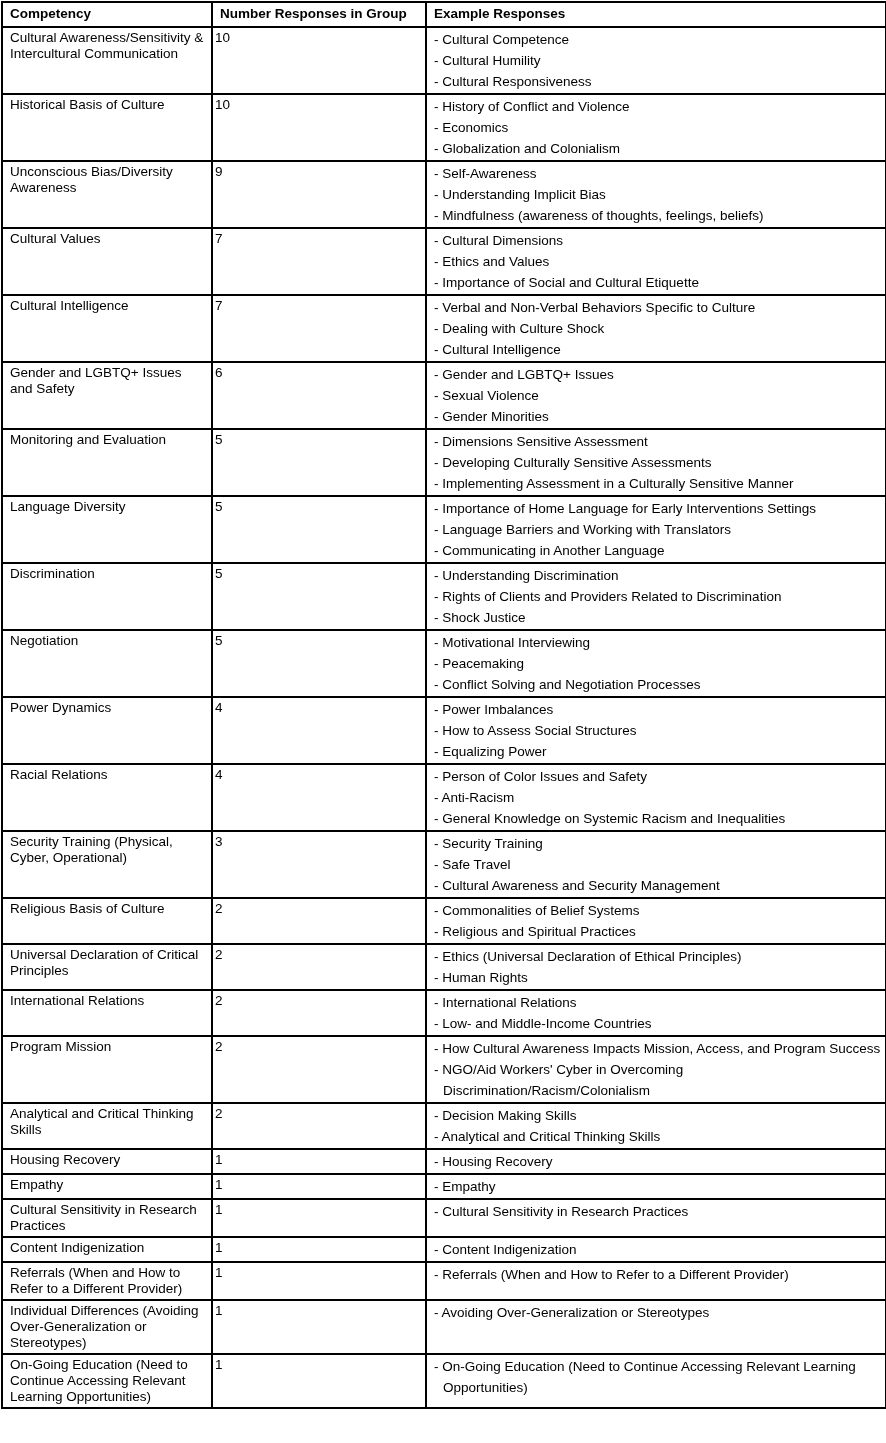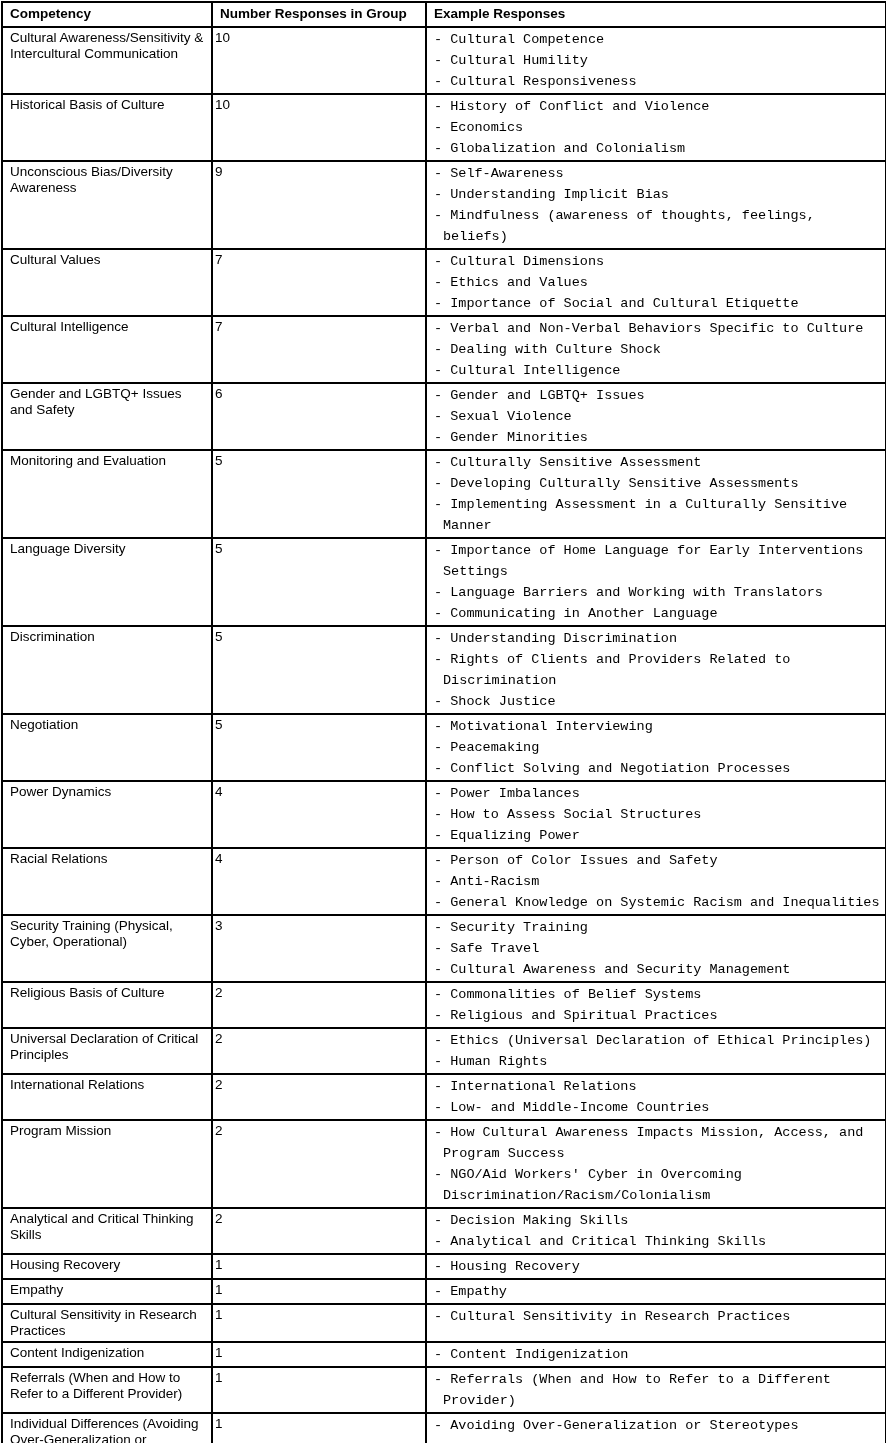--- a/index.html
+++ b/index.html
@@ -45,21 +45,20 @@
     line-height: 16px;
   }
   td.count {
     text-align: left;
     padding: 2px 2px;
     line-height: 16px;
   }
   td.examples {
     padding: 1px 2px 1px 7px;
     line-height: 21px;
-    font-family: Liberation Mono, monospace;
   }
   .example-line {
     padding-left: 9px;
     text-indent: -9px;
   }
 </style>
 </head>
 <body>
 
 <div class="doc">
@@ -134,21 +133,21 @@
             <div class="example-line">- Gender and LGBTQ+ Issues</div>
             <div class="example-line">- Sexual Violence</div>
             <div class="example-line">- Gender Minorities</div>
           </td>
   </tr>
 
   <tr>
     <td class="competency">Monitoring and Evaluation</td>
     <td class="count">5</td>
     <td class="examples">
-            <div class="example-line">- Culturally Sensitive Assessment</div>
+            <div class="example-line">- Dimensions Sensitive Assessment</div>
             <div class="example-line">- Developing Culturally Sensitive Assessments</div>
             <div class="example-line">- Implementing Assessment in a Culturally Sensitive Manner</div>
           </td>
   </tr>
 
   <tr>
     <td class="competency">Language Diversity</td>
     <td class="count">5</td>
     <td class="examples">
             <div class="example-line">- Importance of Home Language for Early Interventions Settings</div>

